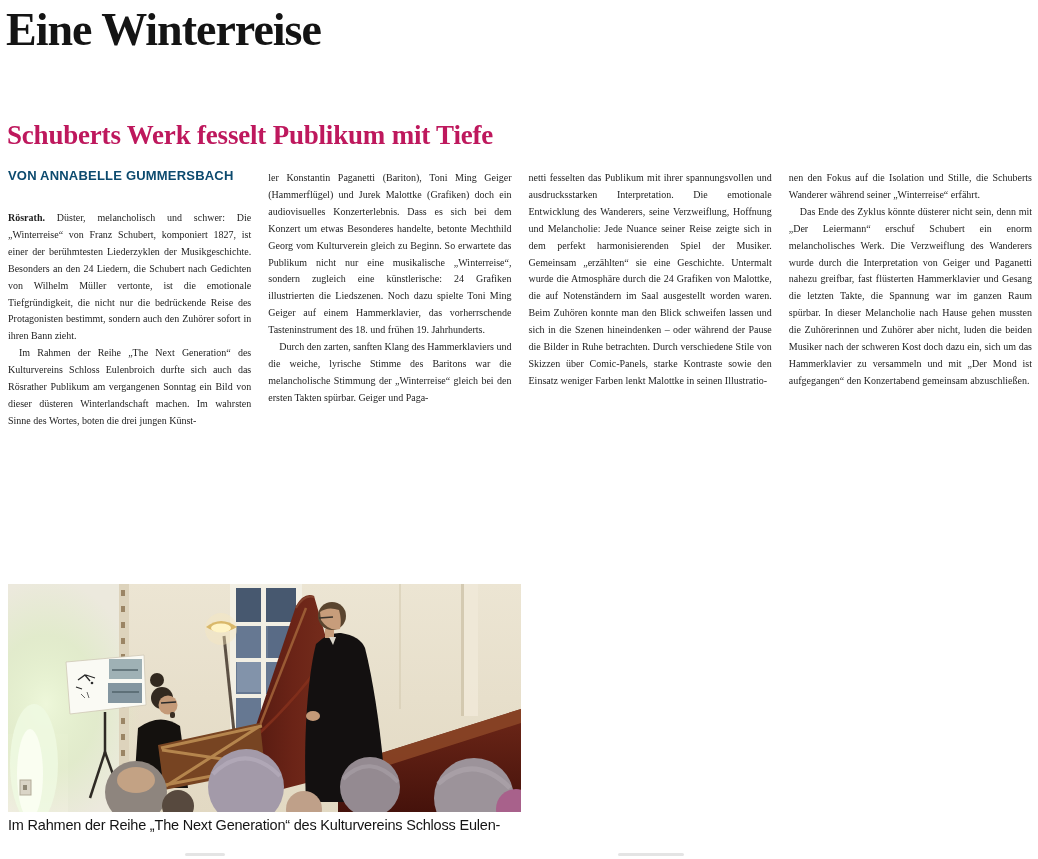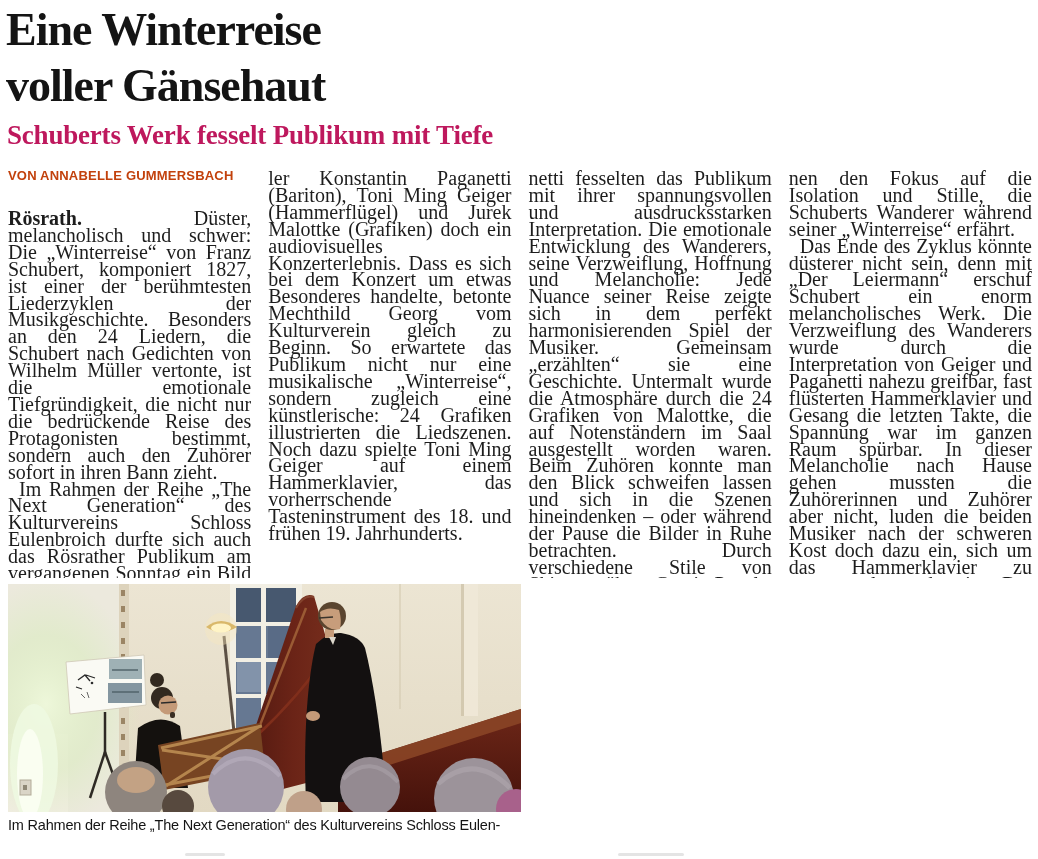--- a/index.html
+++ b/index.html
@@ -18,31 +18,31 @@
     font-size:46px;line-height:56px;letter-spacing:-1px;
   }
   .subhead{
     position:absolute;left:7px;top:119px;
     font-weight:600;color:#be185d;
     font-size:27px;line-height:32px;letter-spacing:-0.2px;
   }
   .byline{
     position:absolute;left:8px;top:168px;
     font-family:"Liberation Sans","DejaVu Sans",sans-serif;
-    font-weight:700;font-size:13px;letter-spacing:0.2px;color:#c2410c;
+    font-weight:700;font-size:13px;letter-spacing:0.2px;color:#0c4a6e;
   }
   .columns{
     position:absolute;left:8px;top:170px;width:1024px;height:408px;
     display:flex;gap:17px;overflow:hidden;
   }
   .col{flex:1 1 0;min-width:0;}
   .col:first-child{padding-top:40px;}
   .block{
     margin:0;text-align:justify;
-    font-size:20px;line-height:16.9px;color:#1d1d1d;
+    font-size:10px;line-height:16.9px;color:#1d1d1d;
   }
   .block.indent{text-indent:11px;}
   .lead{font-weight:700;}
 
   figure.photo{
     position:absolute;left:8px;top:584px;width:513px;height:228px;
     margin:0;padding:0;overflow:hidden;background:#e9e2d2;
   }
   figure.photo svg{display:block;width:100%;height:100%;}
 
@@ -58,34 +58,34 @@
   .smudge.a{left:185px;top:853px;width:40px;}
   .smudge.b{left:618px;top:853px;width:66px;}
 </style>
 </head>
 <body>
 
 <div class="page">
 
   <div class="headline">
     <div>Eine Winterreise</div>
-    <div>voller Gänsehaut</div>
   </div>
 
   <div class="subhead">Schuberts Werk fesselt Publikum mit Tiefe</div>
 
   <div class="byline">VON ANNABELLE GUMMERSBACH</div>
 
   <div class="columns" id="columns">
       <div class="col">
         <p class="block"><strong class="lead">Rösrath.</strong> Düster, melancholisch und schwer: Die „Winterreise“ von Franz Schubert, komponiert 1827, ist einer der berühmtesten Liederzyklen der Musikgeschichte. Besonders an den 24 Liedern, die Schubert nach Gedichten von Wilhelm Müller vertonte, ist die emotionale Tiefgründigkeit, die nicht nur die bedrückende Reise des Protagonisten bestimmt, sondern auch den Zuhörer sofort in ihren Bann zieht.</p>
         <p class="block indent">Im Rahmen der Reihe „The Next Generation“ des Kulturvereins Schloss Eulenbroich durfte sich auch das Rösrather Publikum am vergangenen Sonntag ein Bild von dieser düsteren Winterlandschaft machen. Im wahrsten Sinne des Wortes, boten die drei jungen Künst-</p>
       </div>
       <div class="col">
         <p class="block">ler Konstantin Paganetti (Bariton), Toni Ming Geiger (Hammerflügel) und Jurek Malottke (Grafiken) doch ein audiovisuelles Konzerterlebnis. Dass es sich bei dem Konzert um etwas Besonderes handelte, betonte Mechthild Georg vom Kulturverein gleich zu Beginn. So erwartete das Publikum nicht nur eine musikalische „Winterreise“, sondern zugleich eine künstlerische: 24 Grafiken illustrierten die Liedszenen. Noch dazu spielte Toni Ming Geiger auf einem Hammerklavier, das vorherrschende Tasteninstrument des 18. und frühen 19. Jahrhunderts.</p>
+        <p class="block indent">Durch den zarten, sanften Klang des Hammerklaviers und die weiche, lyrische Stimme des Baritons war die melancholische Stimmung der „Winterreise“ gleich bei den ersten Takten spürbar. Geiger und Paga-</p>
       </div>
       <div class="col">
         <p class="block">netti fesselten das Publikum mit ihrer spannungsvollen und ausdrucksstarken Interpretation. Die emotionale Entwicklung des Wanderers, seine Verzweiflung, Hoffnung und Melancholie: Jede Nuance seiner Reise zeigte sich in dem perfekt harmonisierenden Spiel der Musiker. Gemeinsam „erzählten“ sie eine Geschichte. Untermalt wurde die Atmosphäre durch die 24 Grafiken von Malottke, die auf Notenständern im Saal ausgestellt worden waren. Beim Zuhören konnte man den Blick schweifen lassen und sich in die Szenen hineindenken – oder während der Pause die Bilder in Ruhe betrachten. Durch verschiedene Stile von Skizzen über Comic-Panels, starke Kontraste sowie den Einsatz weniger Farben lenkt Malottke in seinen Illustratio-</p>
       </div>
       <div class="col">
         <p class="block">nen den Fokus auf die Isolation und Stille, die Schuberts Wanderer während seiner „Winterreise“ erfährt.</p>
         <p class="block indent">Das Ende des Zyklus könnte düsterer nicht sein, denn mit „Der Leiermann“ erschuf Schubert ein enorm melancholisches Werk. Die Verzweiflung des Wanderers wurde durch die Interpretation von Geiger und Paganetti nahezu greifbar, fast flüsterten Hammerklavier und Gesang die letzten Takte, die Spannung war im ganzen Raum spürbar. In dieser Melancholie nach Hause gehen mussten die Zuhörerinnen und Zuhörer aber nicht, luden die beiden Musiker nach der schweren Kost doch dazu ein, sich um das Hammerklavier zu versammeln und mit „Der Mond ist aufgegangen“ den Konzertabend gemeinsam abzuschließen.</p>
       </div>
     </div>
 

